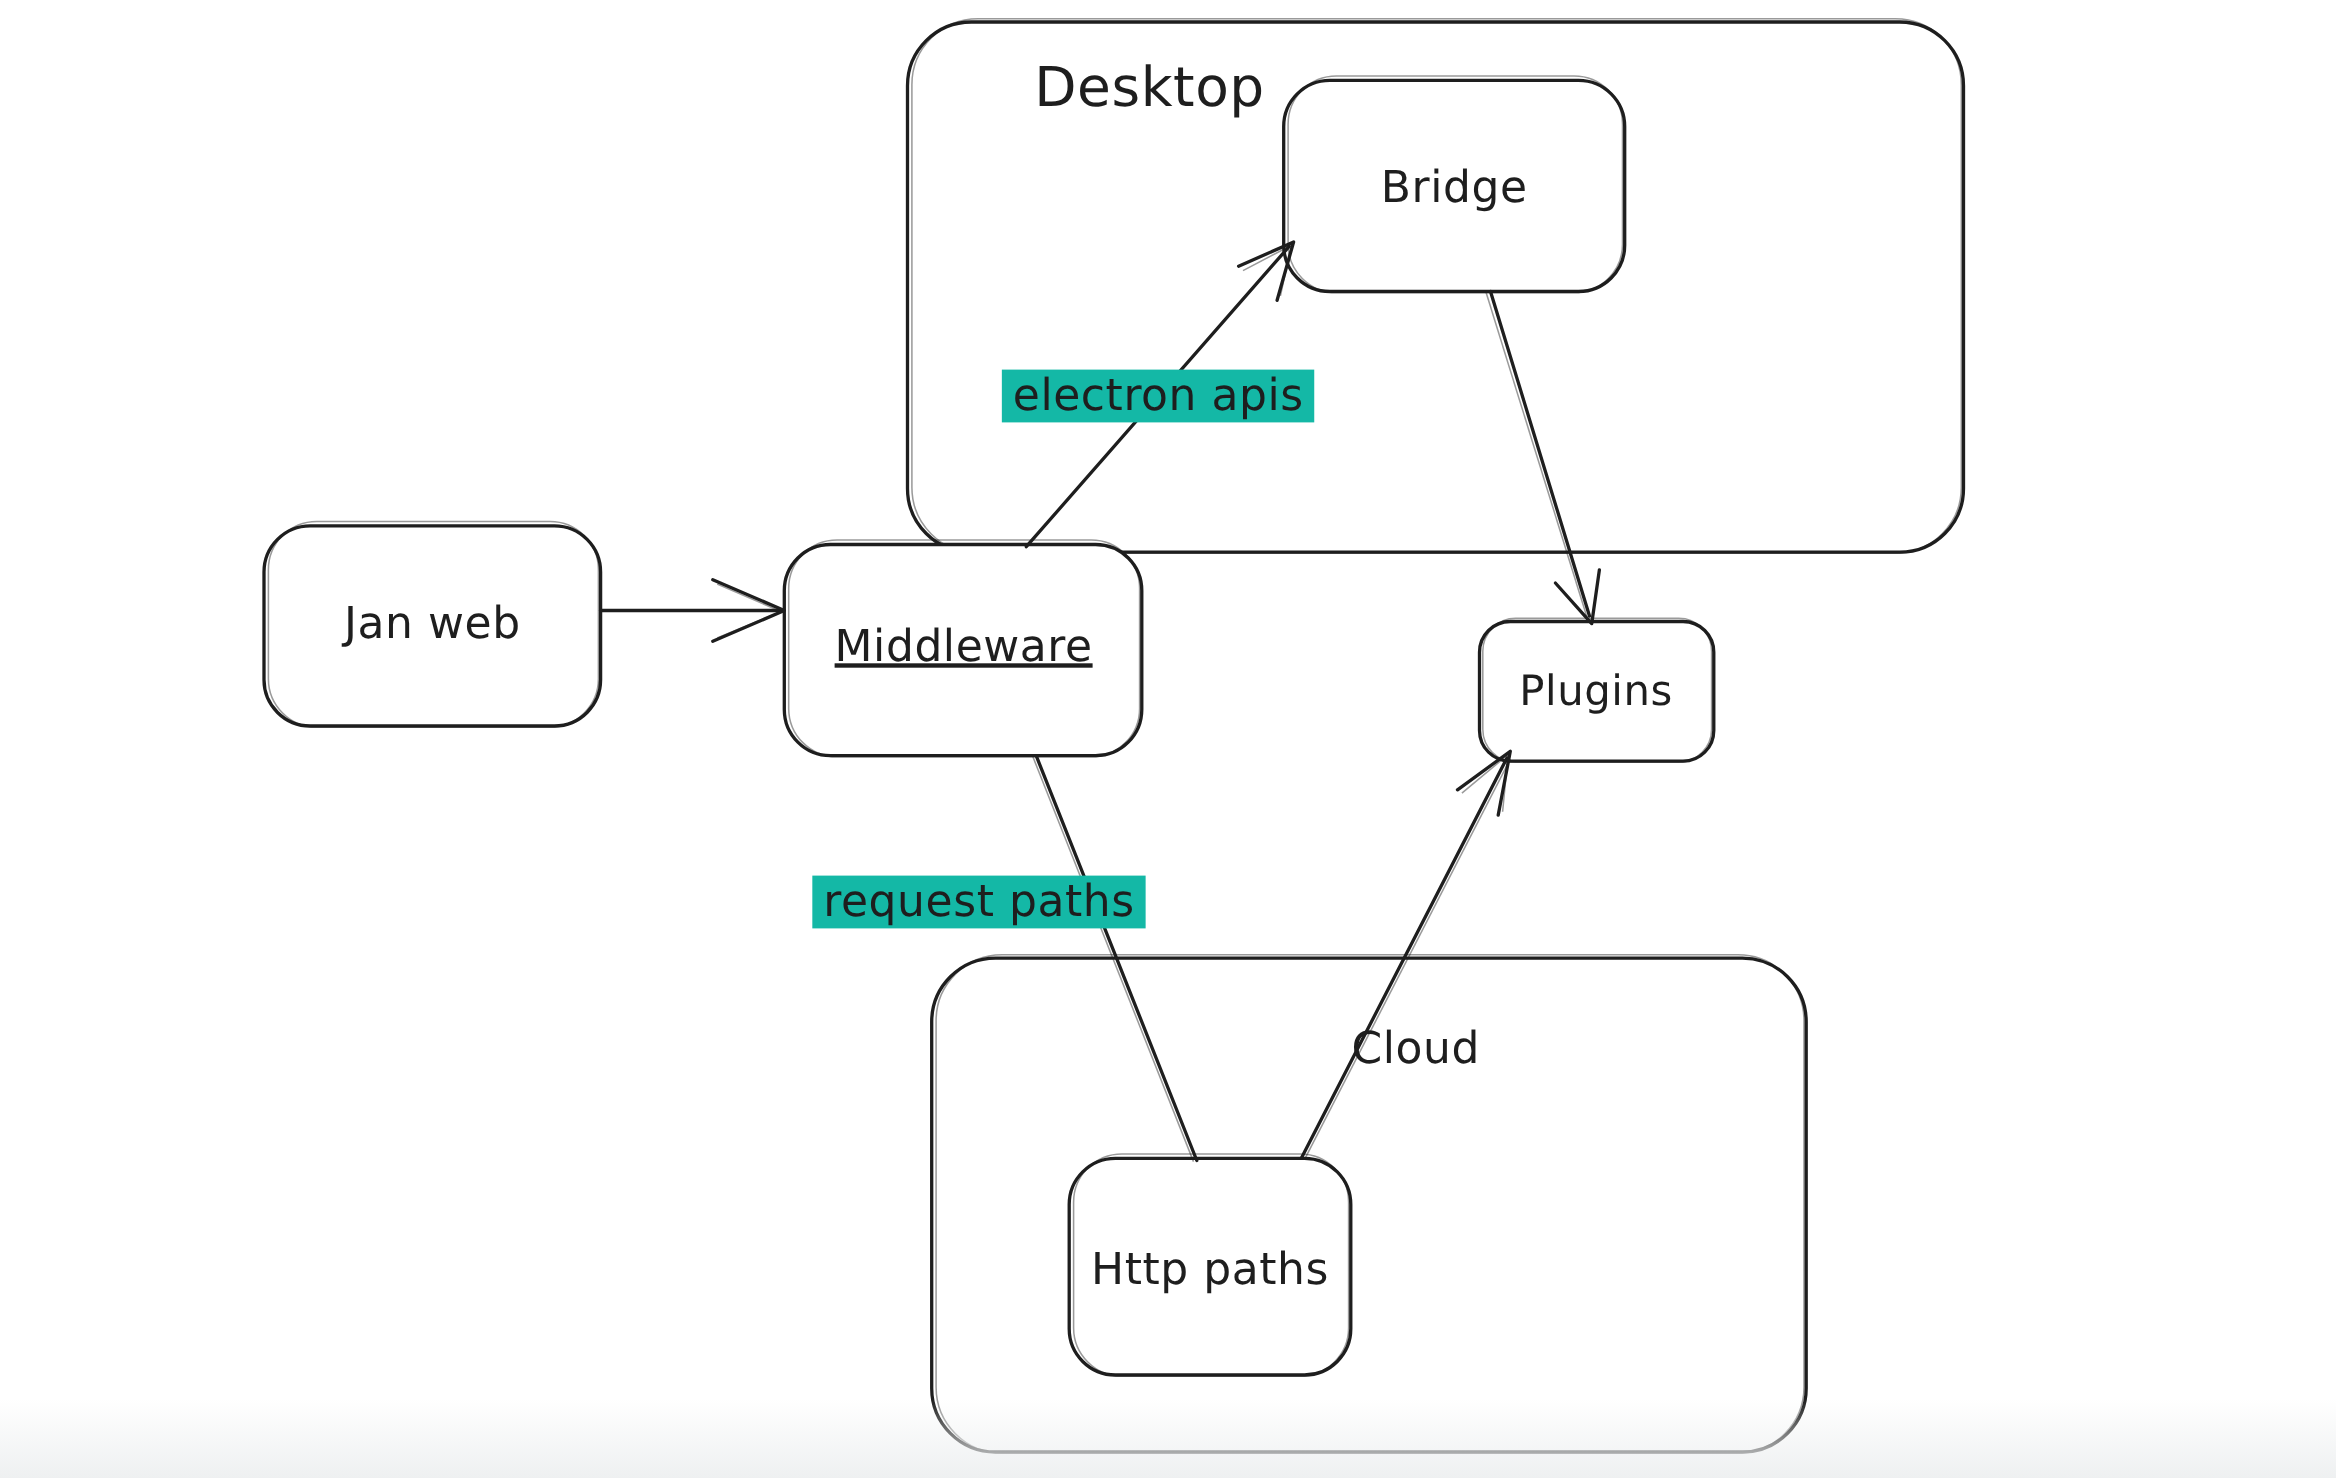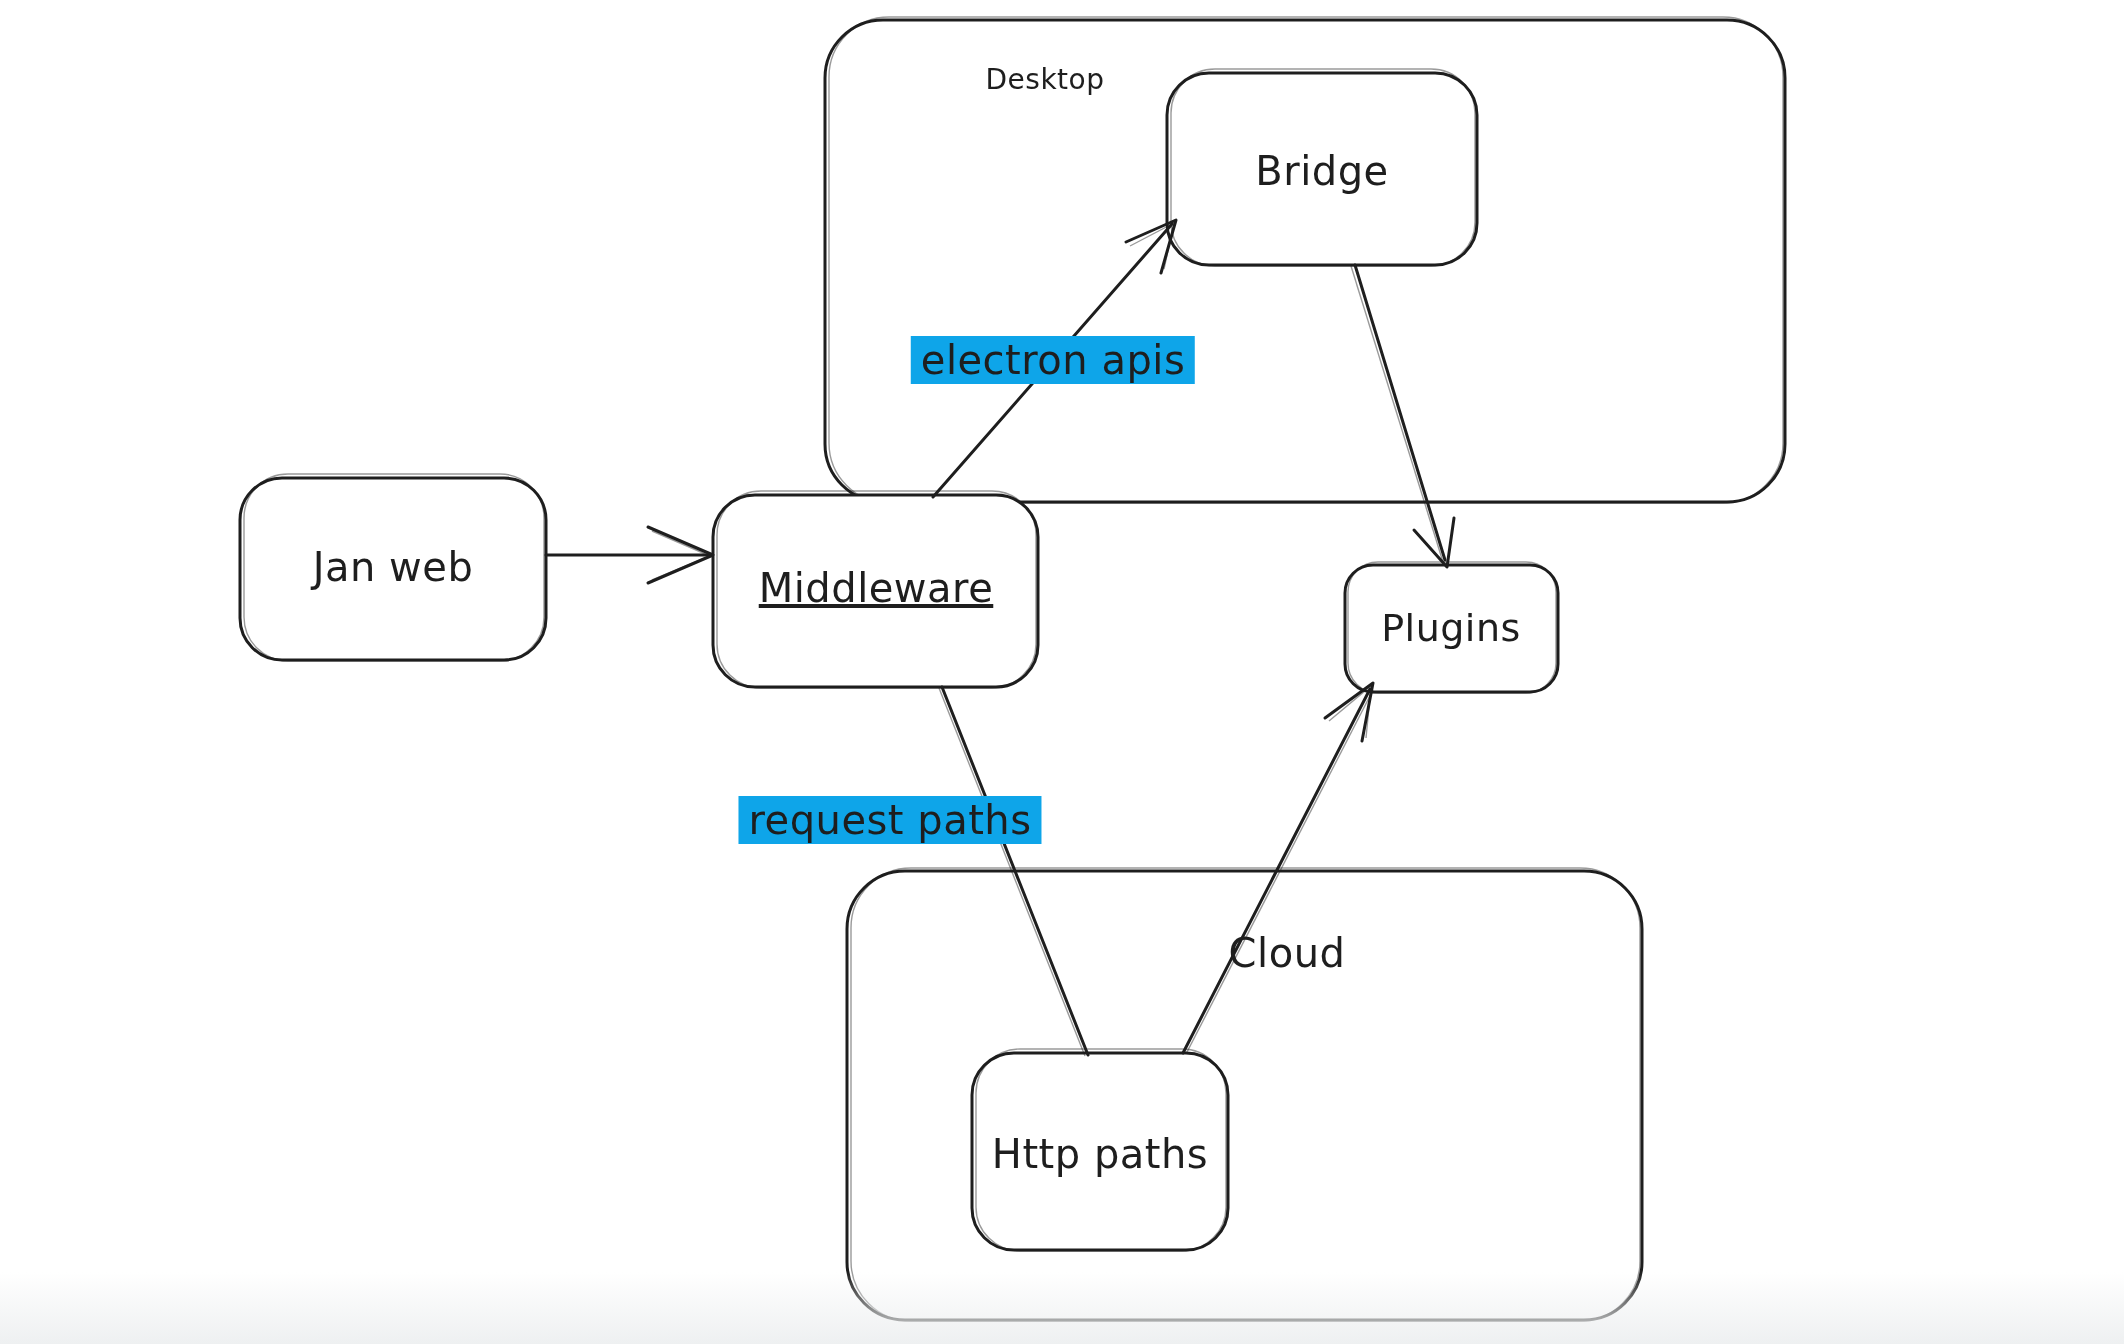--- a/index.html
+++ b/index.html
@@ -22,24 +22,24 @@
   }
   .lbl {
     position: absolute;
     transform: translate(-50%, -50%);
     white-space: nowrap;
     font-size: 40px;
     line-height: 1.1;
     color: #1e1e1e;
     letter-spacing: 0.5px;
   }
-  .lbl.big { font-size: 28px; }
+  .lbl.big { font-size: 50px; }
   .lbl.small { font-size: 38px; }
   .arrow-lbl {
-    background: #0ea5e9;
+    background: #14b8a6;
     padding: 2px 10px;
   }
   .note {
     position: absolute;
     left: 354px;
     top: 952px;
     font-size: 40px;
     line-height: 62px;
     white-space: nowrap;
     color: #1e1e1e;

